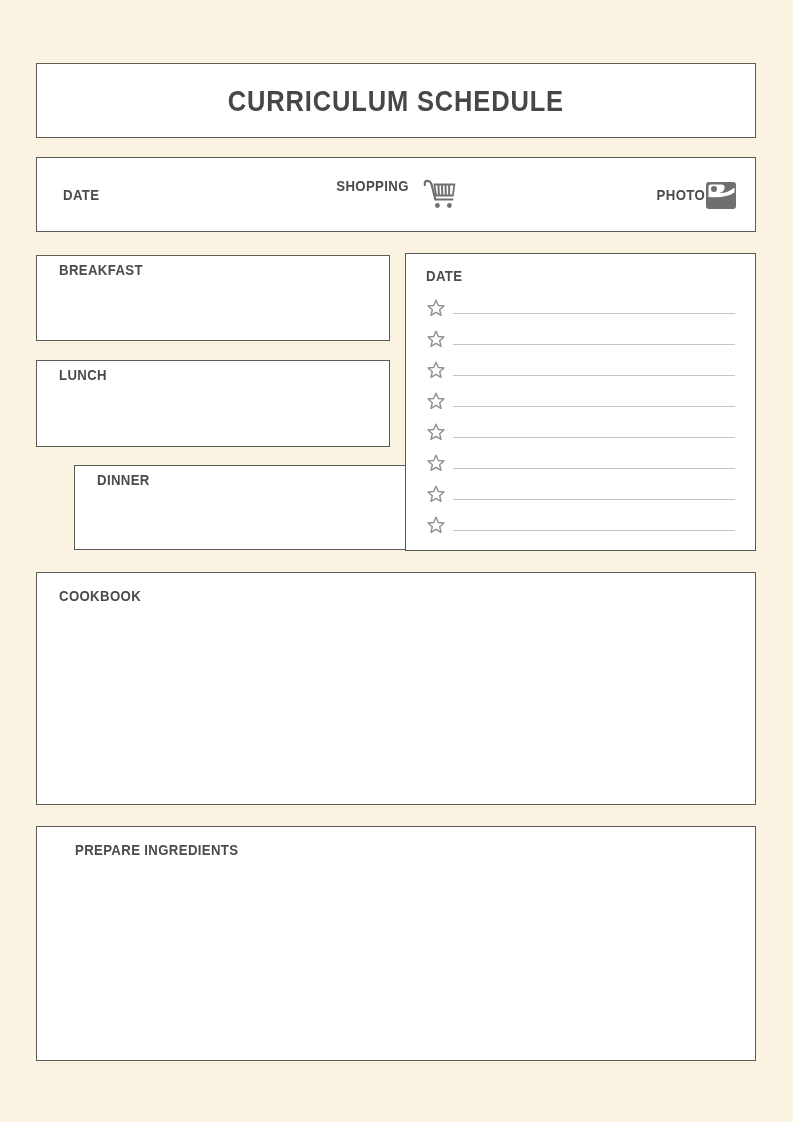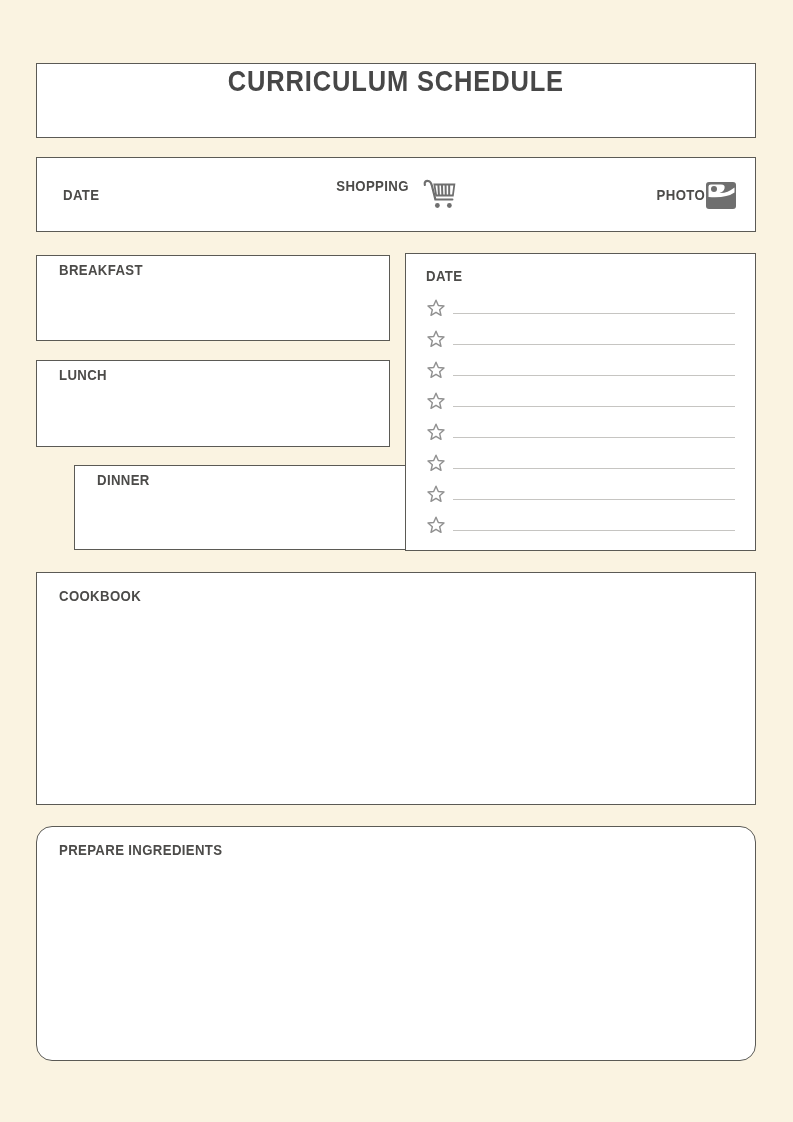--- a/index.html
+++ b/index.html
@@ -22,21 +22,21 @@
     font-size: 15px;
     letter-spacing: 0.4px;
     color: #4C4B49;
     transform: scaleX(0.88);
     transform-origin: left center;
     white-space: nowrap;
   }
   
   .title-box {
     left: 36px; top: 63px; width: 720px; height: 75px;
-    display: flex; justify-content: center;
+    display: flex; align-items: center; justify-content: center;
   }
   .title-text {
     font-weight: 700;
     font-size: 30px;
     letter-spacing: 1px;
     color: #474747;
     transform: scaleX(0.85);
     transform-origin: center center;
     white-space: nowrap;
   }
@@ -76,21 +76,21 @@
   .date-row .star { flex: 0 0 auto; width: 20px; height: 20px; }
   .date-line {
     flex: 1;
     height: 0;
     border-bottom: 1px solid #C6C5C2;
     margin-left: 7px;
     margin-top: 12px;
   }
   
   .cookbook-box { left: 36px; top: 572px; width: 720px; height: 233px; padding: 14px 0 0 22px; }
-  .prepare-box  { left: 36px; top: 826px; width: 720px; height: 235px; padding: 14px 0 0 22px; border-radius: 16px; }
+  .prepare-box  { left: 36px; top: 826px; width: 720px; height: 235px; padding: 14px 0 0 38px; }
   .fill-area { position: absolute; left: 2px; right: 2px; top: 36px; bottom: 2px; }
 </style>
 </head>
 <body>
 
 <div class="panel title-box">
   <div class="title-text">CURRICULUM SCHEDULE</div>
 </div>
 
 <div class="panel header-box">

